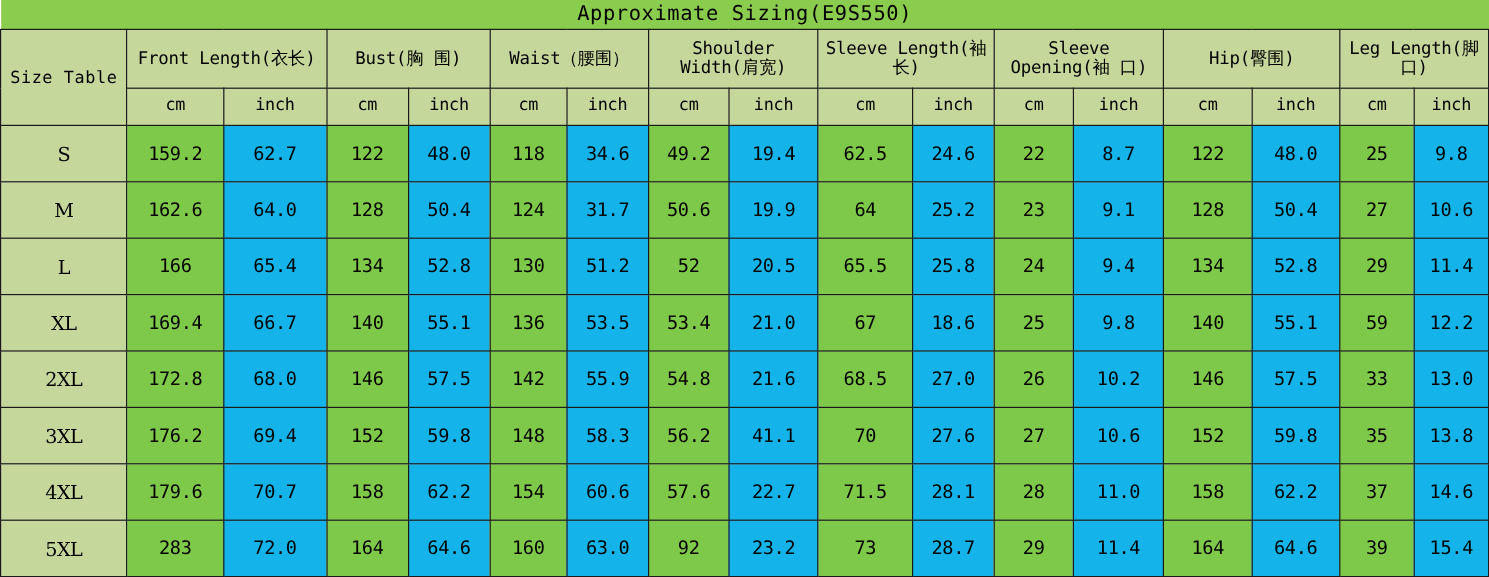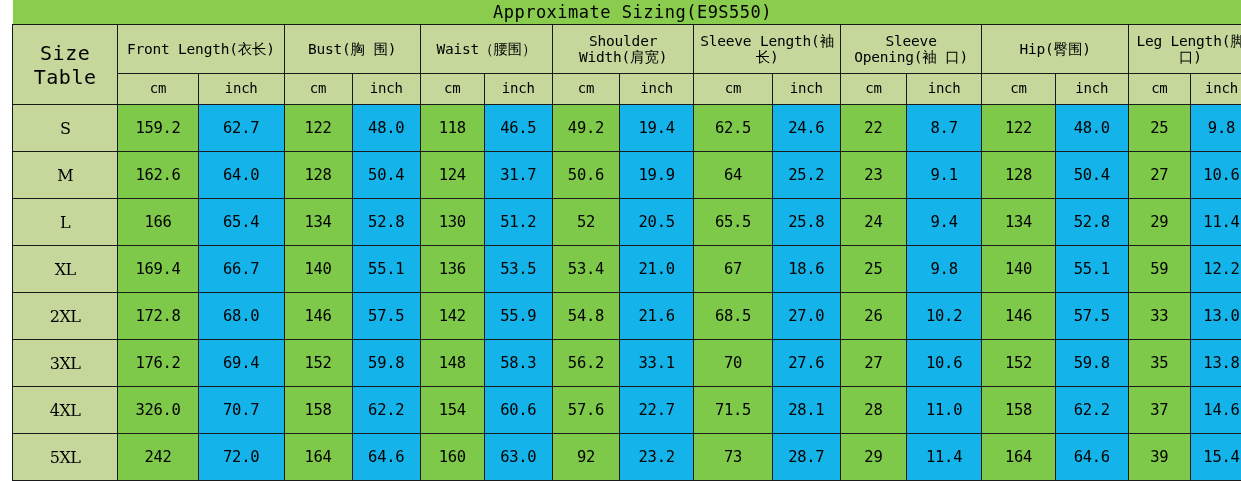--- a/index.html
+++ b/index.html
@@ -12,21 +12,20 @@
     height: 481px;
     overflow: hidden;
     font-family: "DejaVu Sans Mono", monospace;
   }
 
   #sizing-table-wrap {
     width: 1241px;
     height: 481px;
     position: relative;
     box-sizing: border-box;
-    padding-left: 12px;
   }
 
   table.sizing {
     border-collapse: collapse;
     width: 1241px;
     height: 481px;
     table-layout: fixed;
   }
 
   table.sizing td, table.sizing th {
@@ -59,21 +58,21 @@
     font-size: 14.5px;
     line-height: 1.12;
     letter-spacing: -0.2px;
   }
   .hdr-group { height: 48px; }
   .hdr-unit  { height: 30px; font-size: 14px; }
 
   .size-table-cell {
     background: #C6D79C;
     font-family: "DejaVu Sans Mono", monospace;
-    font-size: 20px;
+    font-size: 14px;
     letter-spacing: 0.5px;
   }
 
   
   .size-label {
     background: #C6D79C;
     font-family: "DejaVu Serif", serif;
     font-weight: bold;
     font-size: 16px;
     letter-spacing: -0.5px;
@@ -153,21 +152,21 @@
     </thead>
     <tbody id="table-body">
 
     <tr>
           <td class="size-label">S</td>
           <td class="cm-cell">159.2</td>
           <td class="inch-cell">62.7</td>
           <td class="cm-cell">122</td>
           <td class="inch-cell">48.0</td>
           <td class="cm-cell">118</td>
-          <td class="inch-cell">46.5</td>
+          <td class="inch-cell">34.6</td>
           <td class="cm-cell">49.2</td>
           <td class="inch-cell">19.4</td>
           <td class="cm-cell">62.5</td>
           <td class="inch-cell">24.6</td>
           <td class="cm-cell">22</td>
           <td class="inch-cell">8.7</td>
           <td class="cm-cell">122</td>
           <td class="inch-cell">48.0</td>
           <td class="cm-cell">25</td>
           <td class="inch-cell">9.8</td>
@@ -250,52 +249,52 @@
         </tr>
         <tr>
           <td class="size-label">3XL</td>
           <td class="cm-cell">176.2</td>
           <td class="inch-cell">69.4</td>
           <td class="cm-cell">152</td>
           <td class="inch-cell">59.8</td>
           <td class="cm-cell">148</td>
           <td class="inch-cell">58.3</td>
           <td class="cm-cell">56.2</td>
-          <td class="inch-cell">33.1</td>
+          <td class="inch-cell">41.1</td>
           <td class="cm-cell">70</td>
           <td class="inch-cell">27.6</td>
           <td class="cm-cell">27</td>
           <td class="inch-cell">10.6</td>
           <td class="cm-cell">152</td>
           <td class="inch-cell">59.8</td>
           <td class="cm-cell">35</td>
           <td class="inch-cell">13.8</td>
         </tr>
         <tr>
           <td class="size-label">4XL</td>
-          <td class="cm-cell">326.0</td>
+          <td class="cm-cell">179.6</td>
           <td class="inch-cell">70.7</td>
           <td class="cm-cell">158</td>
           <td class="inch-cell">62.2</td>
           <td class="cm-cell">154</td>
           <td class="inch-cell">60.6</td>
           <td class="cm-cell">57.6</td>
           <td class="inch-cell">22.7</td>
           <td class="cm-cell">71.5</td>
           <td class="inch-cell">28.1</td>
           <td class="cm-cell">28</td>
           <td class="inch-cell">11.0</td>
           <td class="cm-cell">158</td>
           <td class="inch-cell">62.2</td>
           <td class="cm-cell">37</td>
           <td class="inch-cell">14.6</td>
         </tr>
         <tr>
           <td class="size-label">5XL</td>
-          <td class="cm-cell">242</td>
+          <td class="cm-cell">283</td>
           <td class="inch-cell">72.0</td>
           <td class="cm-cell">164</td>
           <td class="inch-cell">64.6</td>
           <td class="cm-cell">160</td>
           <td class="inch-cell">63.0</td>
           <td class="cm-cell">92</td>
           <td class="inch-cell">23.2</td>
           <td class="cm-cell">73</td>
           <td class="inch-cell">28.7</td>
           <td class="cm-cell">29</td>

